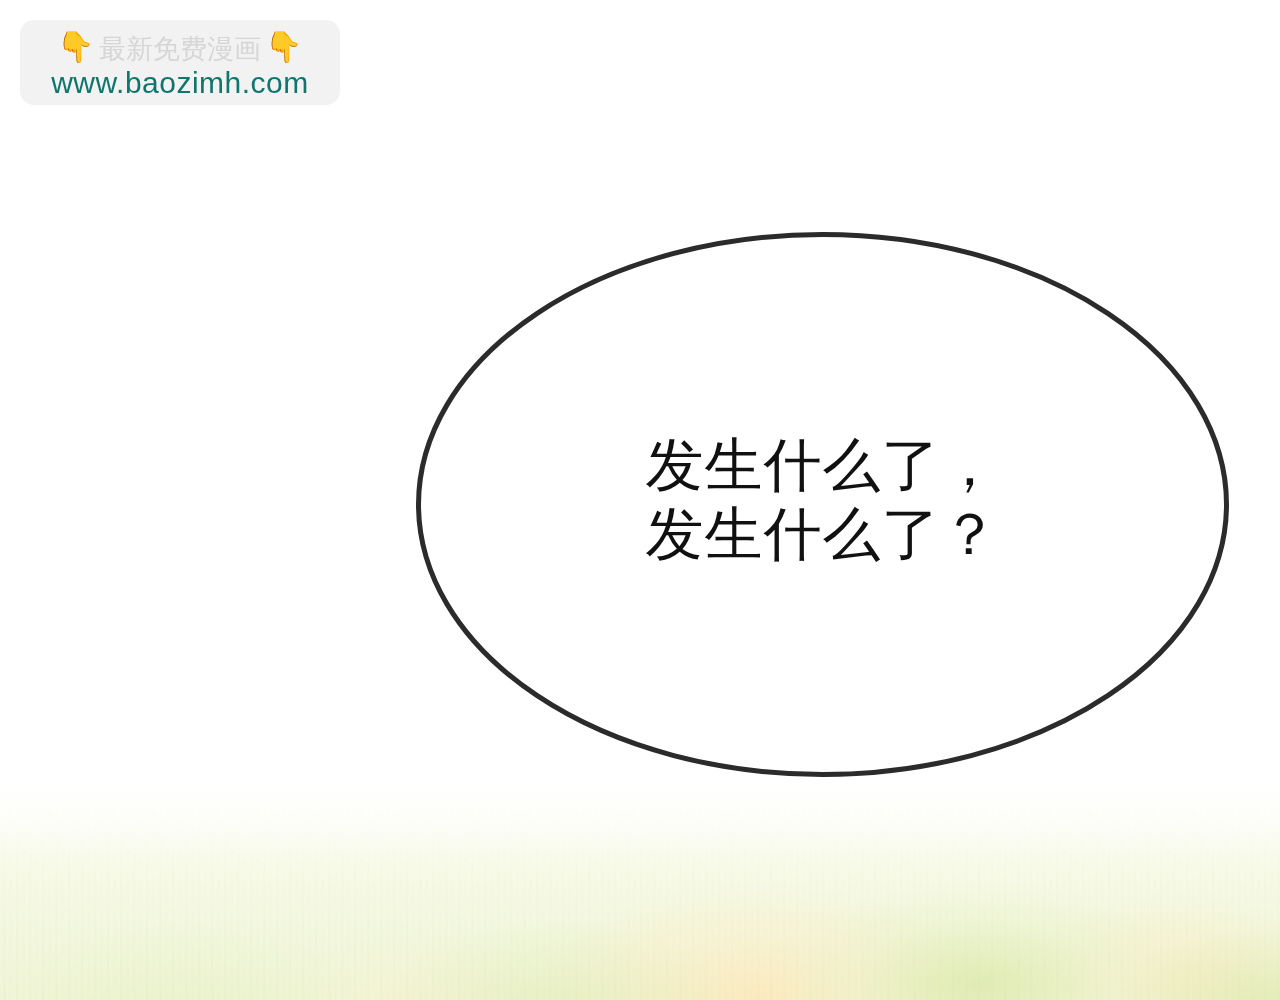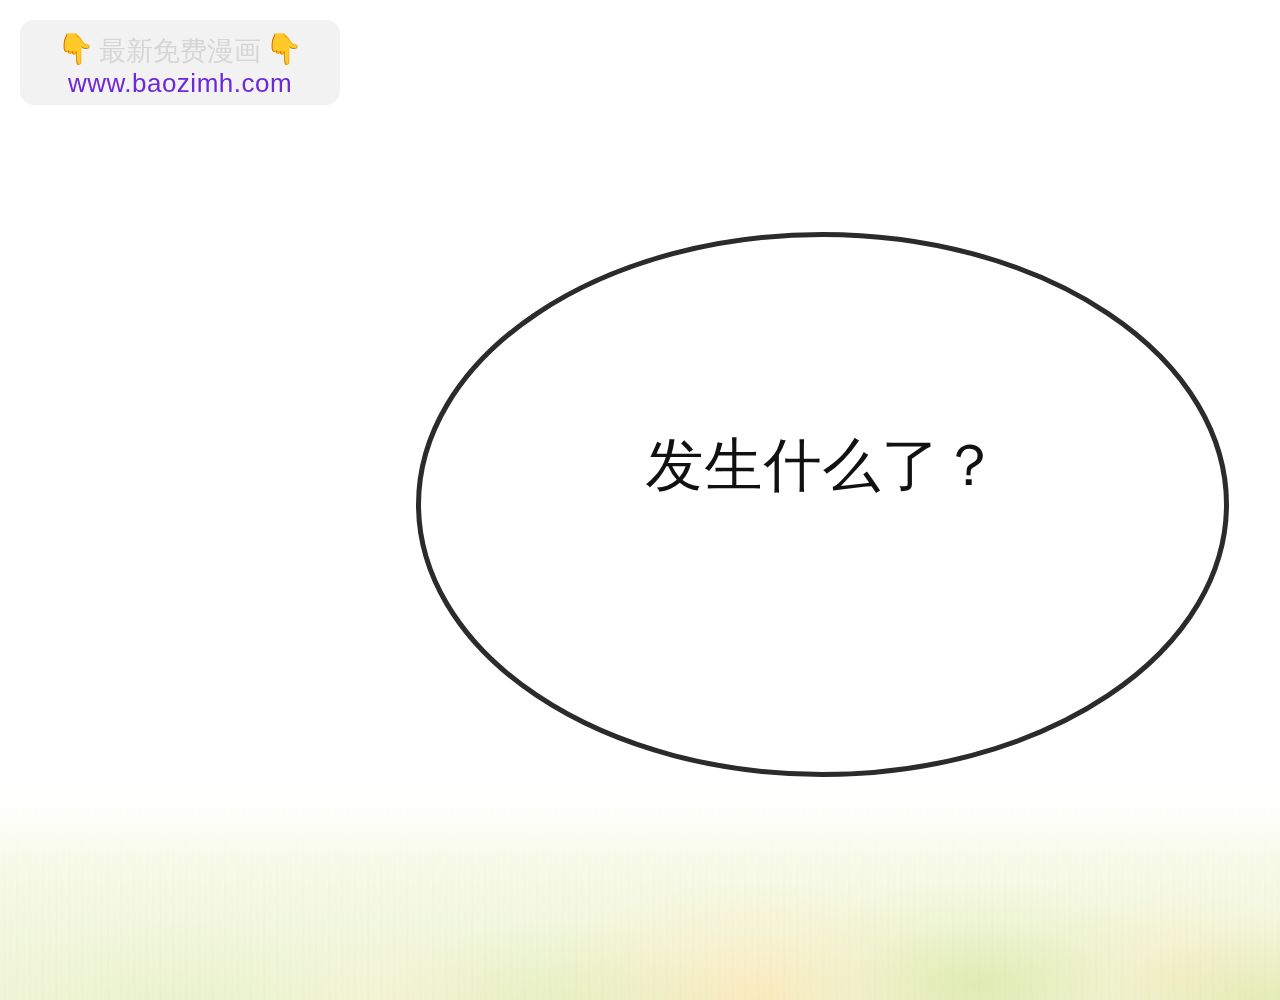--- a/index.html
+++ b/index.html
@@ -161,23 +161,23 @@
   }
   .wm-cn {
     font-size: 27px;
     line-height: 1;
     color: #d6d6d6;
     font-family: "Liberation Sans", "DejaVu Sans", sans-serif;
     letter-spacing: 0px;
     margin-top: 6px;
   }
   .wm-row2 {
-    font-size: 26px;
+    font-size: 30px;
     line-height: 1;
-    color: #6d28d9;
+    color: #0f766e;
     font-family: "Liberation Sans", "DejaVu Sans", sans-serif;
     letter-spacing: 0.5px;
     margin-top: 2px;
   }
 </style>
 </head>
 <body>
 
 <div id="page">
 
@@ -189,20 +189,21 @@
     <div class="grass-fade-top"></div>
   </div>
 
   <div class="bubble">
     <svg width="815" height="547" viewBox="0 0 815 547" aria-hidden="true">
       <ellipse cx="407.5" cy="273.5" rx="404" ry="270" fill="#ffffff" stroke="#2b2b2b" stroke-width="5"></ellipse>
     </svg>
   </div>
 
   <div class="bubble-text">
+    <span class="bubble-line">发生什么了，</span>
     <span class="bubble-line">发生什么了？</span>
   </div>
 
   <div class="watermark">
     <div class="wm-row1">
       <span class="wm-hand">👇</span>
       <span class="wm-cn">最新免费漫画</span>
       <span class="wm-hand">👇</span>
     </div>
     <div class="wm-row2">www.baozimh.com</div>

